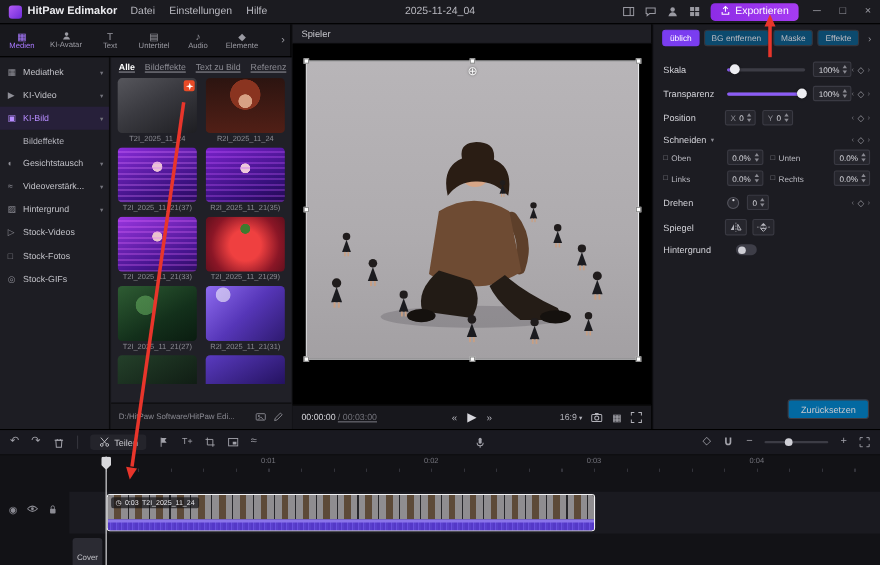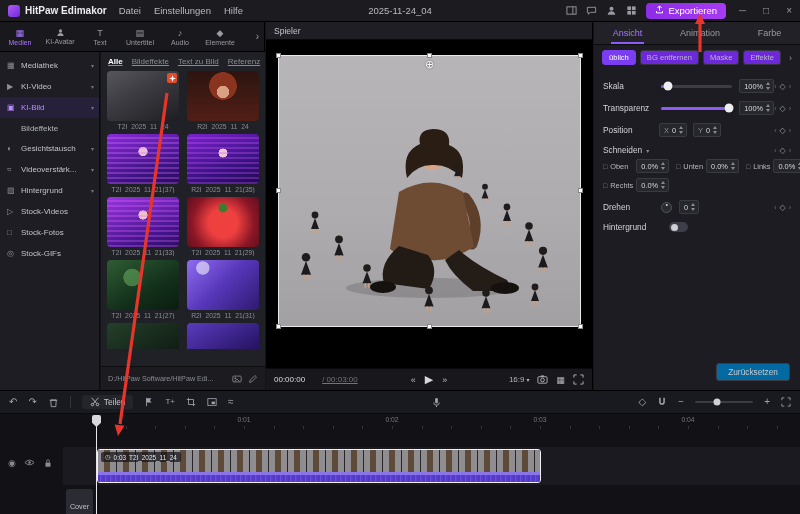--- a/index.html
+++ b/index.html
@@ -61,54 +61,54 @@
 
   
   .player { position:absolute; left:266px; top:22px; width:327px; height:368px; background:#101013; border-right:1px solid #000; z-index:3; }
   .player-header { height:18px; background:#1e1e24; display:flex; align-items:center; padding:0 8px; font-size:8.5px; color:#c6c6cc; border-bottom:1px solid #0a0a0c; }
   .video-area { position:absolute; top:18px; left:0; right:0; bottom:22px; background:#000; }
   .canvas { position:absolute; left:12px; top:15px; width:303px; height:272px; background:linear-gradient(180deg,#b8b5b8 0%,#aeabae 60%,#a3a0a3 100%); border:1px solid #e9e9ec; }
   .hd { position:absolute; width:5px; height:5px; background:#fff; border:1px solid #888; }
   .rot-handle { position:absolute; top:2px; left:50%; transform:translateX(-50%); color:#fafafa; font-size:11px; text-shadow:0 0 2px rgba(0,0,0,.6); }
   .player-controls { position:absolute; bottom:0; left:0; width:100%; height:22px; background:#17171c; display:flex; align-items:center; padding:0 8px; font-size:8px; border-top:1px solid #0a0a0c; }
   .time-cur { color:#dcdce2; }
-  .time-rest { color:#74747c; margin-left:17px;text-decoration:underline; }
+  .time-rest { color:#74747c; margin-left:2px;text-decoration:underline; }
   .transport { position:absolute; left:50%; transform:translateX(-50%); display:flex; align-items:center; gap:9px; color:#d6d6dc; }
   .transport .play { font-size:11px; }
   .transport .step { font-size:9px; color:#b9b9c0; }
   .pc-right { margin-left:auto; display:flex; align-items:center; gap:8px; color:#b3b3ba; }
   .aspect { font-size:8px; display:flex; align-items:center; gap:2px; }
   .pc-right .gic { font-size:9px; }
 
   
   .inspector { position:absolute; left:594px; top:22px; width:206px; height:368px; background:#1c1c22; z-index:3; }
   .insp-tabs { height:23px; background:#212127; display:flex; align-items:center; justify-content:space-around; border-bottom:1px solid #0b0b0d; }
   .insp-tab { font-size:9px; color:#9a9aa2; position:relative; height:100%; display:flex; align-items:center; padding:0 6px; }
   .insp-tab.active { color:#a879ff; }
   .insp-tab.active::after { content:""; position:absolute; left:4px; right:4px; bottom:0; height:2px; background:#8b5cf6; }
   .subtabs { display:flex; align-items:center; gap:4px; padding:5px 8px 4px 8px; }
-  .pill { font-size:7.6px; color:#b9b9c0; background:#6d28d9; border:1px solid #34343c; border-radius:3px; padding:2px 6px; white-space:nowrap; }
+  .pill { font-size:7.6px; color:#b9b9c0; background:#0c4a6e; border:1px solid #34343c; border-radius:3px; padding:2px 6px; white-space:nowrap; }
   .pill.active { background:#7a3df0; border-color:#7a3df0; color:#fff; }
   .sub-more { margin-left:auto; color:#9a9aa2; font-size:9px; }
   .rows { padding:2px 9px 0 9px; }
   .row { display:flex; align-items:center; margin:8px 0; }
   .lbl { font-size:8.3px; color:#d2d2d8; flex:none; }
   .lblw { width:56px; }
   .slider { position:relative; height:3px; background:#3c3c45; border-radius:2px; flex:1; margin:0 7px 0 2px; }
   .slider .fill { position:absolute; left:0; top:0; bottom:0; background:#8b5cf6; border-radius:2px; }
   .slider .knob { position:absolute; top:50%; transform:translate(-50%,-50%); width:9px; height:9px; border-radius:50%; background:#ededf2; box-shadow:0 0 2px rgba(0,0,0,.7); }
   .spin { display:flex; align-items:center; background:#26262d; border:1px solid #3a3a43; border-radius:2px; padding:1px 3px 1px 4px; font-size:7.4px; color:#d6d6dc; gap:3px; height:14px; flex:none; }
   .spin .unit { color:#8b8b93; }
   .arrs { display:flex; flex-direction:column; gap:1.5px; }
   .ar { width:0; height:0; border-left:2.5px solid transparent; border-right:2.5px solid transparent; }
   .ar.up { border-bottom:3px solid #8a8a92; }
   .ar.dn { border-top:3px solid #8a8a92; }
   .kfc { display:flex; align-items:center; gap:3px; margin-left:auto; color:#6e6e76; font-size:7px; flex:none; }
   .kfc .d { color:#95959d; font-size:8px; }
-  .cropgrid { display:grid; grid-template-columns:1fr 1fr 1fr; column-gap:7px; row-gap:5px; margin:2px 0 8px 0; }
+  .cropgrid { display:grid; grid-template-columns:1fr 1fr; column-gap:7px; row-gap:5px; margin:2px 0 8px 0; }
   .cropcell { display:flex; align-items:center; gap:3px; font-size:7.4px; color:#b9b9c0; }
   .cropcell .cbx { font-size:7px; color:#8b8b93; }
   .cropcell .spin { margin-left:auto; }
   .dial { width:11px; height:11px; border-radius:50%; background:#2a2a31; border:1px solid #55555e; position:relative; margin:0 7px 0 2px; flex:none; }
   .dial::after { content:""; position:absolute; top:1px; left:50%; width:2.5px; height:2.5px; border-radius:50%; background:#d6d6dc; transform:translateX(-50%); }
   .mbtn { width:20px; height:15px; background:#26262d; border:1px solid #3a3a43; border-radius:2px; display:flex; align-items:center; justify-content:center; margin-right:5px; }
   .ersetzen { border:1px solid #8b5cf6; color:#ae86ff; background:rgba(139,92,246,.08); border-radius:3px; font-size:8px; padding:2.5px 12px; margin-left:10px; }
   .toggle { width:19px; height:10px; border-radius:5px; background:#3e3e48; position:relative; margin-left:10px; }
   .toggle::after { content:""; position:absolute; left:1.5px; top:1.5px; width:7px; height:7px; border-radius:50%; background:#cfcfd6; }
   .reset-btn { position:absolute; right:10px; bottom:9px; background:#0369a1; border:1px solid #3c3c45; color:#c9c9cf; font-size:8.3px; border-radius:3px; padding:3px 11px; }
@@ -466,25 +466,20 @@
         <span>
             <svg width="11" height="11" viewBox="0 0 12 12">
               <path d="M1 4V1h3M8 1h3v3M11 8v3H8M4 11H1V8" fill="none" stroke="#b3b3ba"></path>
             </svg>
           </span>
       </div>
     </div>
   </div>
 
   <div class="inspector">
-    <div class="insp-tabs">
-      <span class="insp-tab active">Ansicht</span>
-      <span class="insp-tab">Animation</span>
-      <span class="insp-tab">Farbe</span>
-    </div>
     <div class="subtabs">
       <span class="pill active">üblich</span>
       <span class="pill">BG entfernen</span>
       <span class="pill">Maske</span>
       <span class="pill">Effekte</span>
       <span class="sub-more">›</span>
     </div>
     <div class="rows">
 
       <div class="row">
@@ -618,20 +613,37 @@
               <i class="ar dn"></i>
             </span>
           </div>
         <div class="kfc">
             <span>‹</span>
             <span class="d">◇</span>
             <span>›</span>
           </div>
       </div>
 
+      <div class="row">
+        <span class="lbl lblw">Spiegel</span>
+        <span class="mbtn">
+            <svg width="12" height="9" viewBox="0 0 14 10">
+              <line x1="7" y1="0" x2="7" y2="10" stroke="#8b8b93" stroke-dasharray="2 1"></line>
+              <path d="M5 2 1.5 8H5z" fill="#b9b9c0"></path>
+              <path d="M9 2l3.5 6H9z" fill="none" stroke="#b9b9c0"></path>
+            </svg>
+          </span>
+        <span class="mbtn">
+            <svg width="12" height="9" viewBox="0 0 14 10">
+              <line x1="0" y1="5" x2="14" y2="5" stroke="#8b8b93" stroke-dasharray="2 1"></line>
+              <path d="M4 3.5 10 3.5 7 .5z" fill="#b9b9c0"></path>
+              <path d="M4 6.5h6L7 9.5z" fill="none" stroke="#b9b9c0"></path>
+            </svg>
+          </span>
+      </div>
 
 
       <div class="row">
         <span class="lbl lblw">Hintergrund</span>
         <span class="toggle"></span>
       </div>
 
     </div>
     <span class="reset-btn">Zurücksetzen</span>
   </div>

